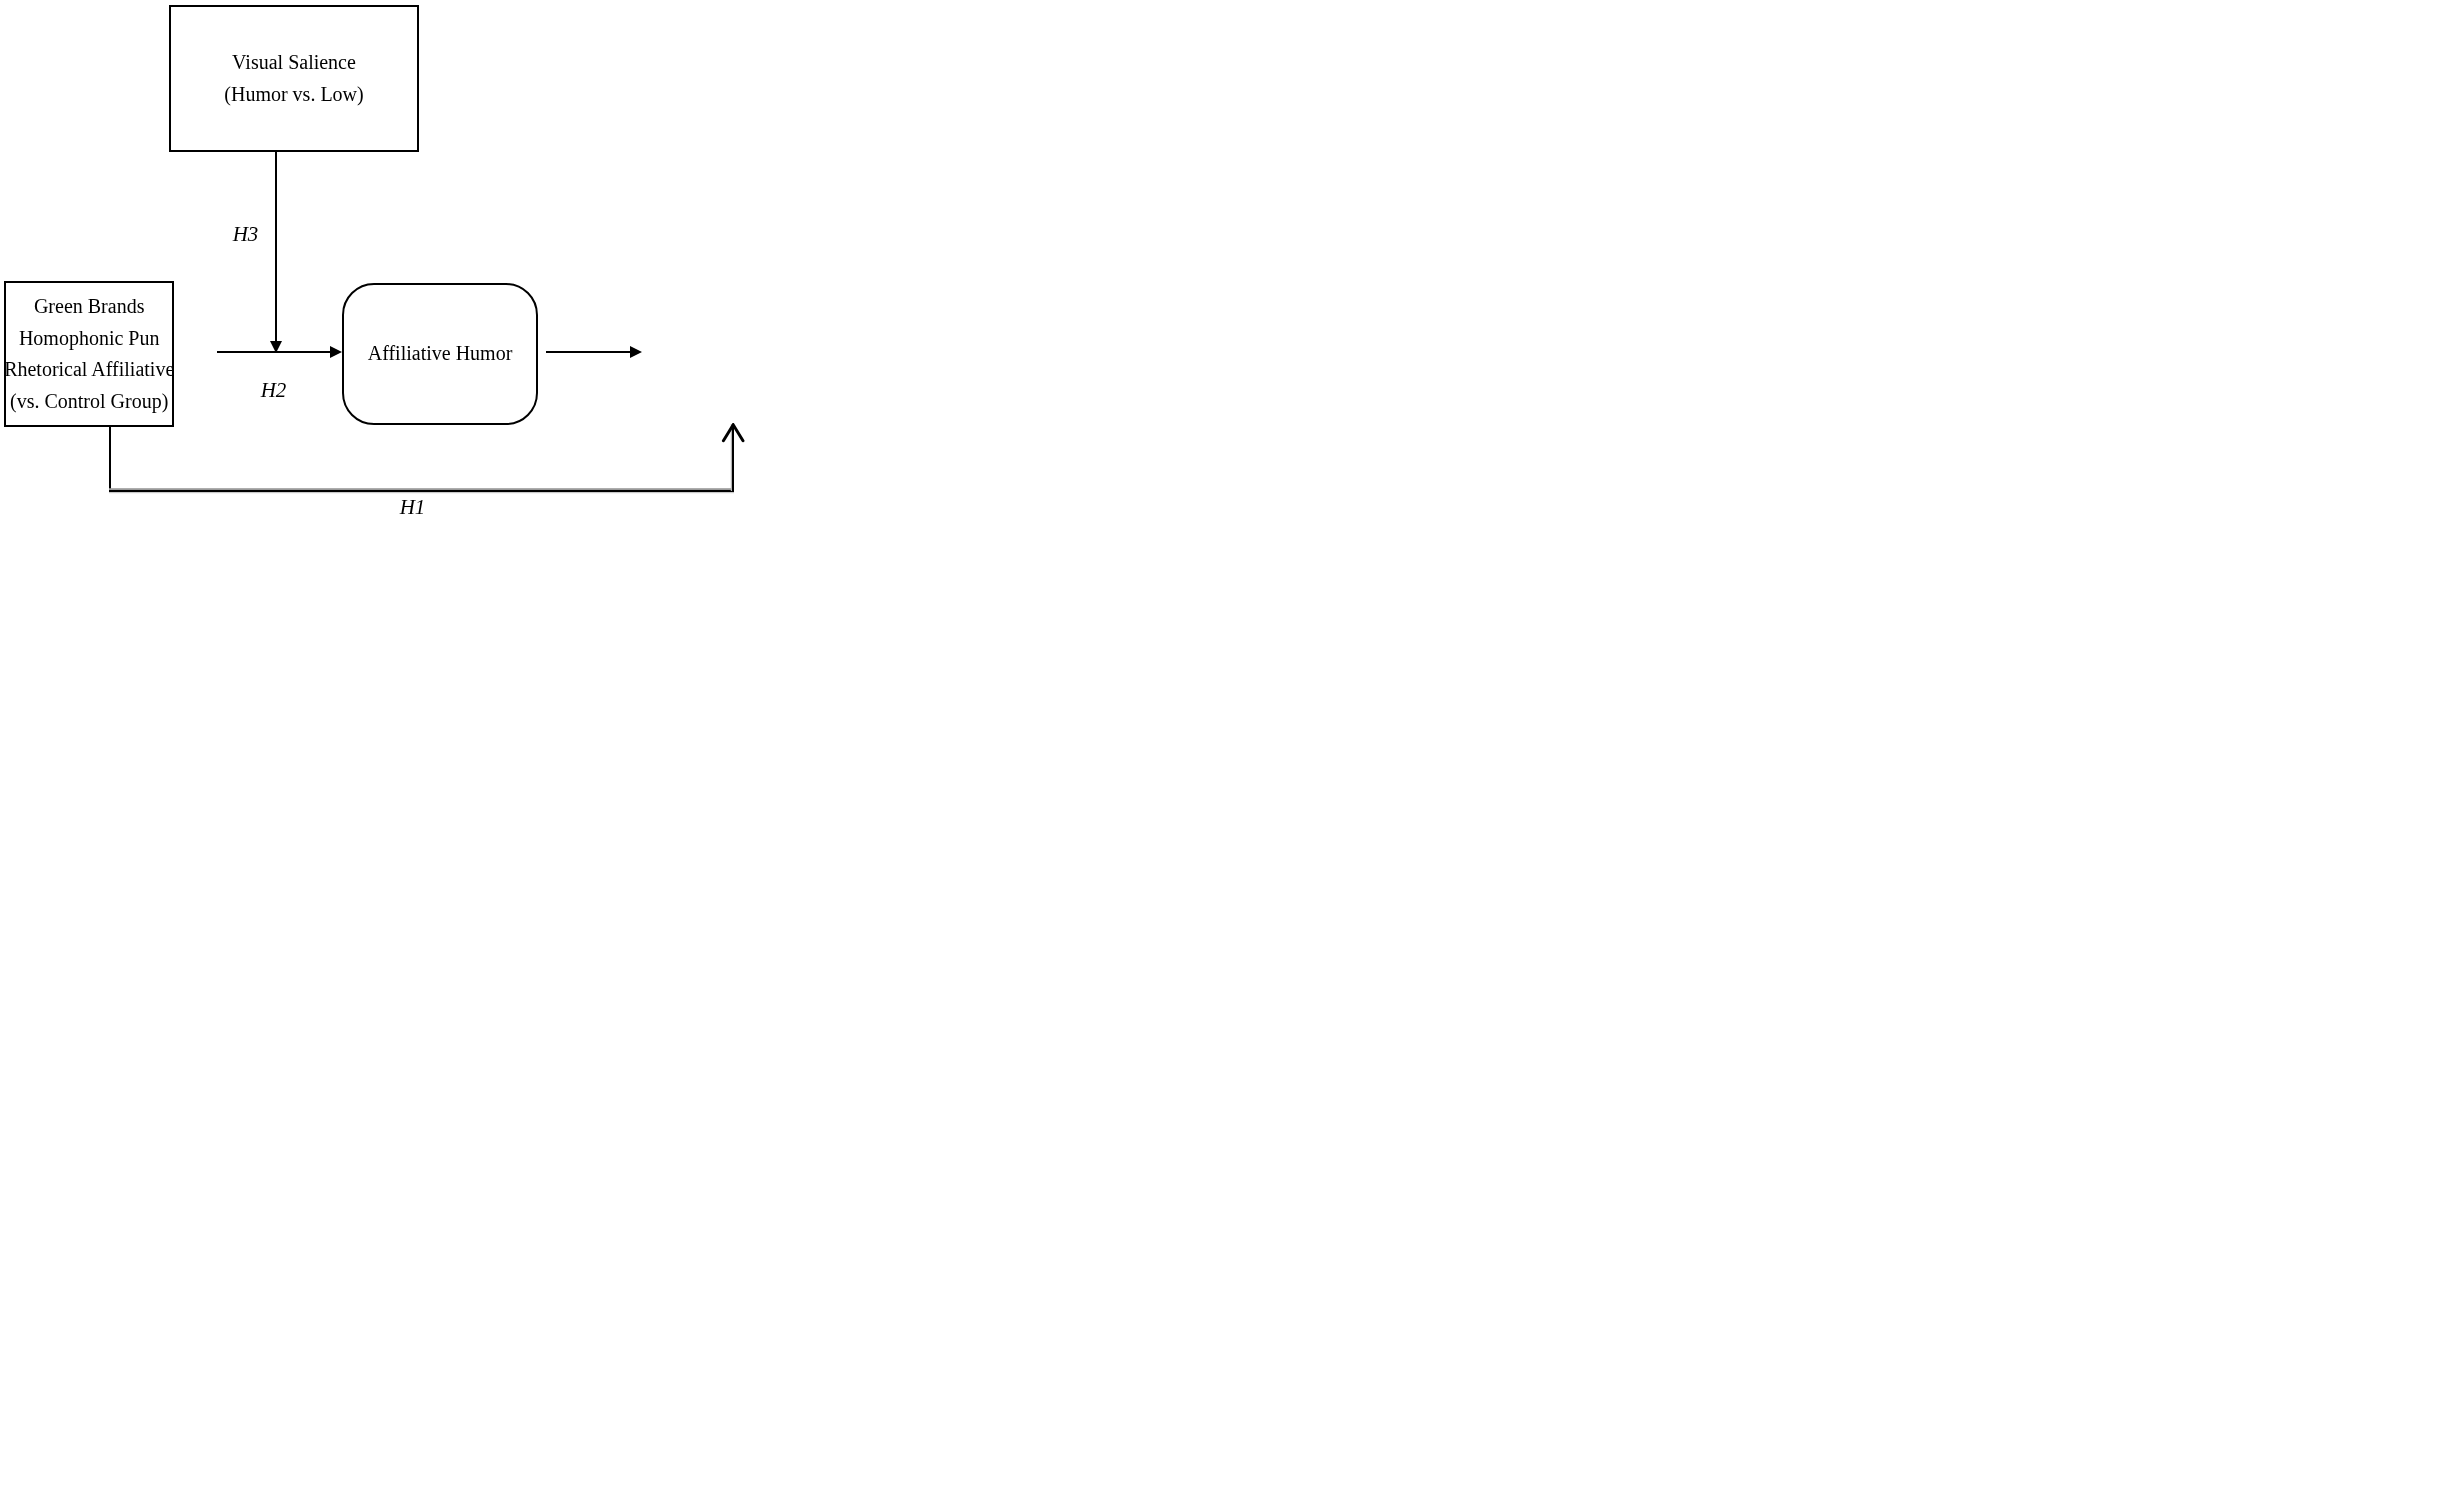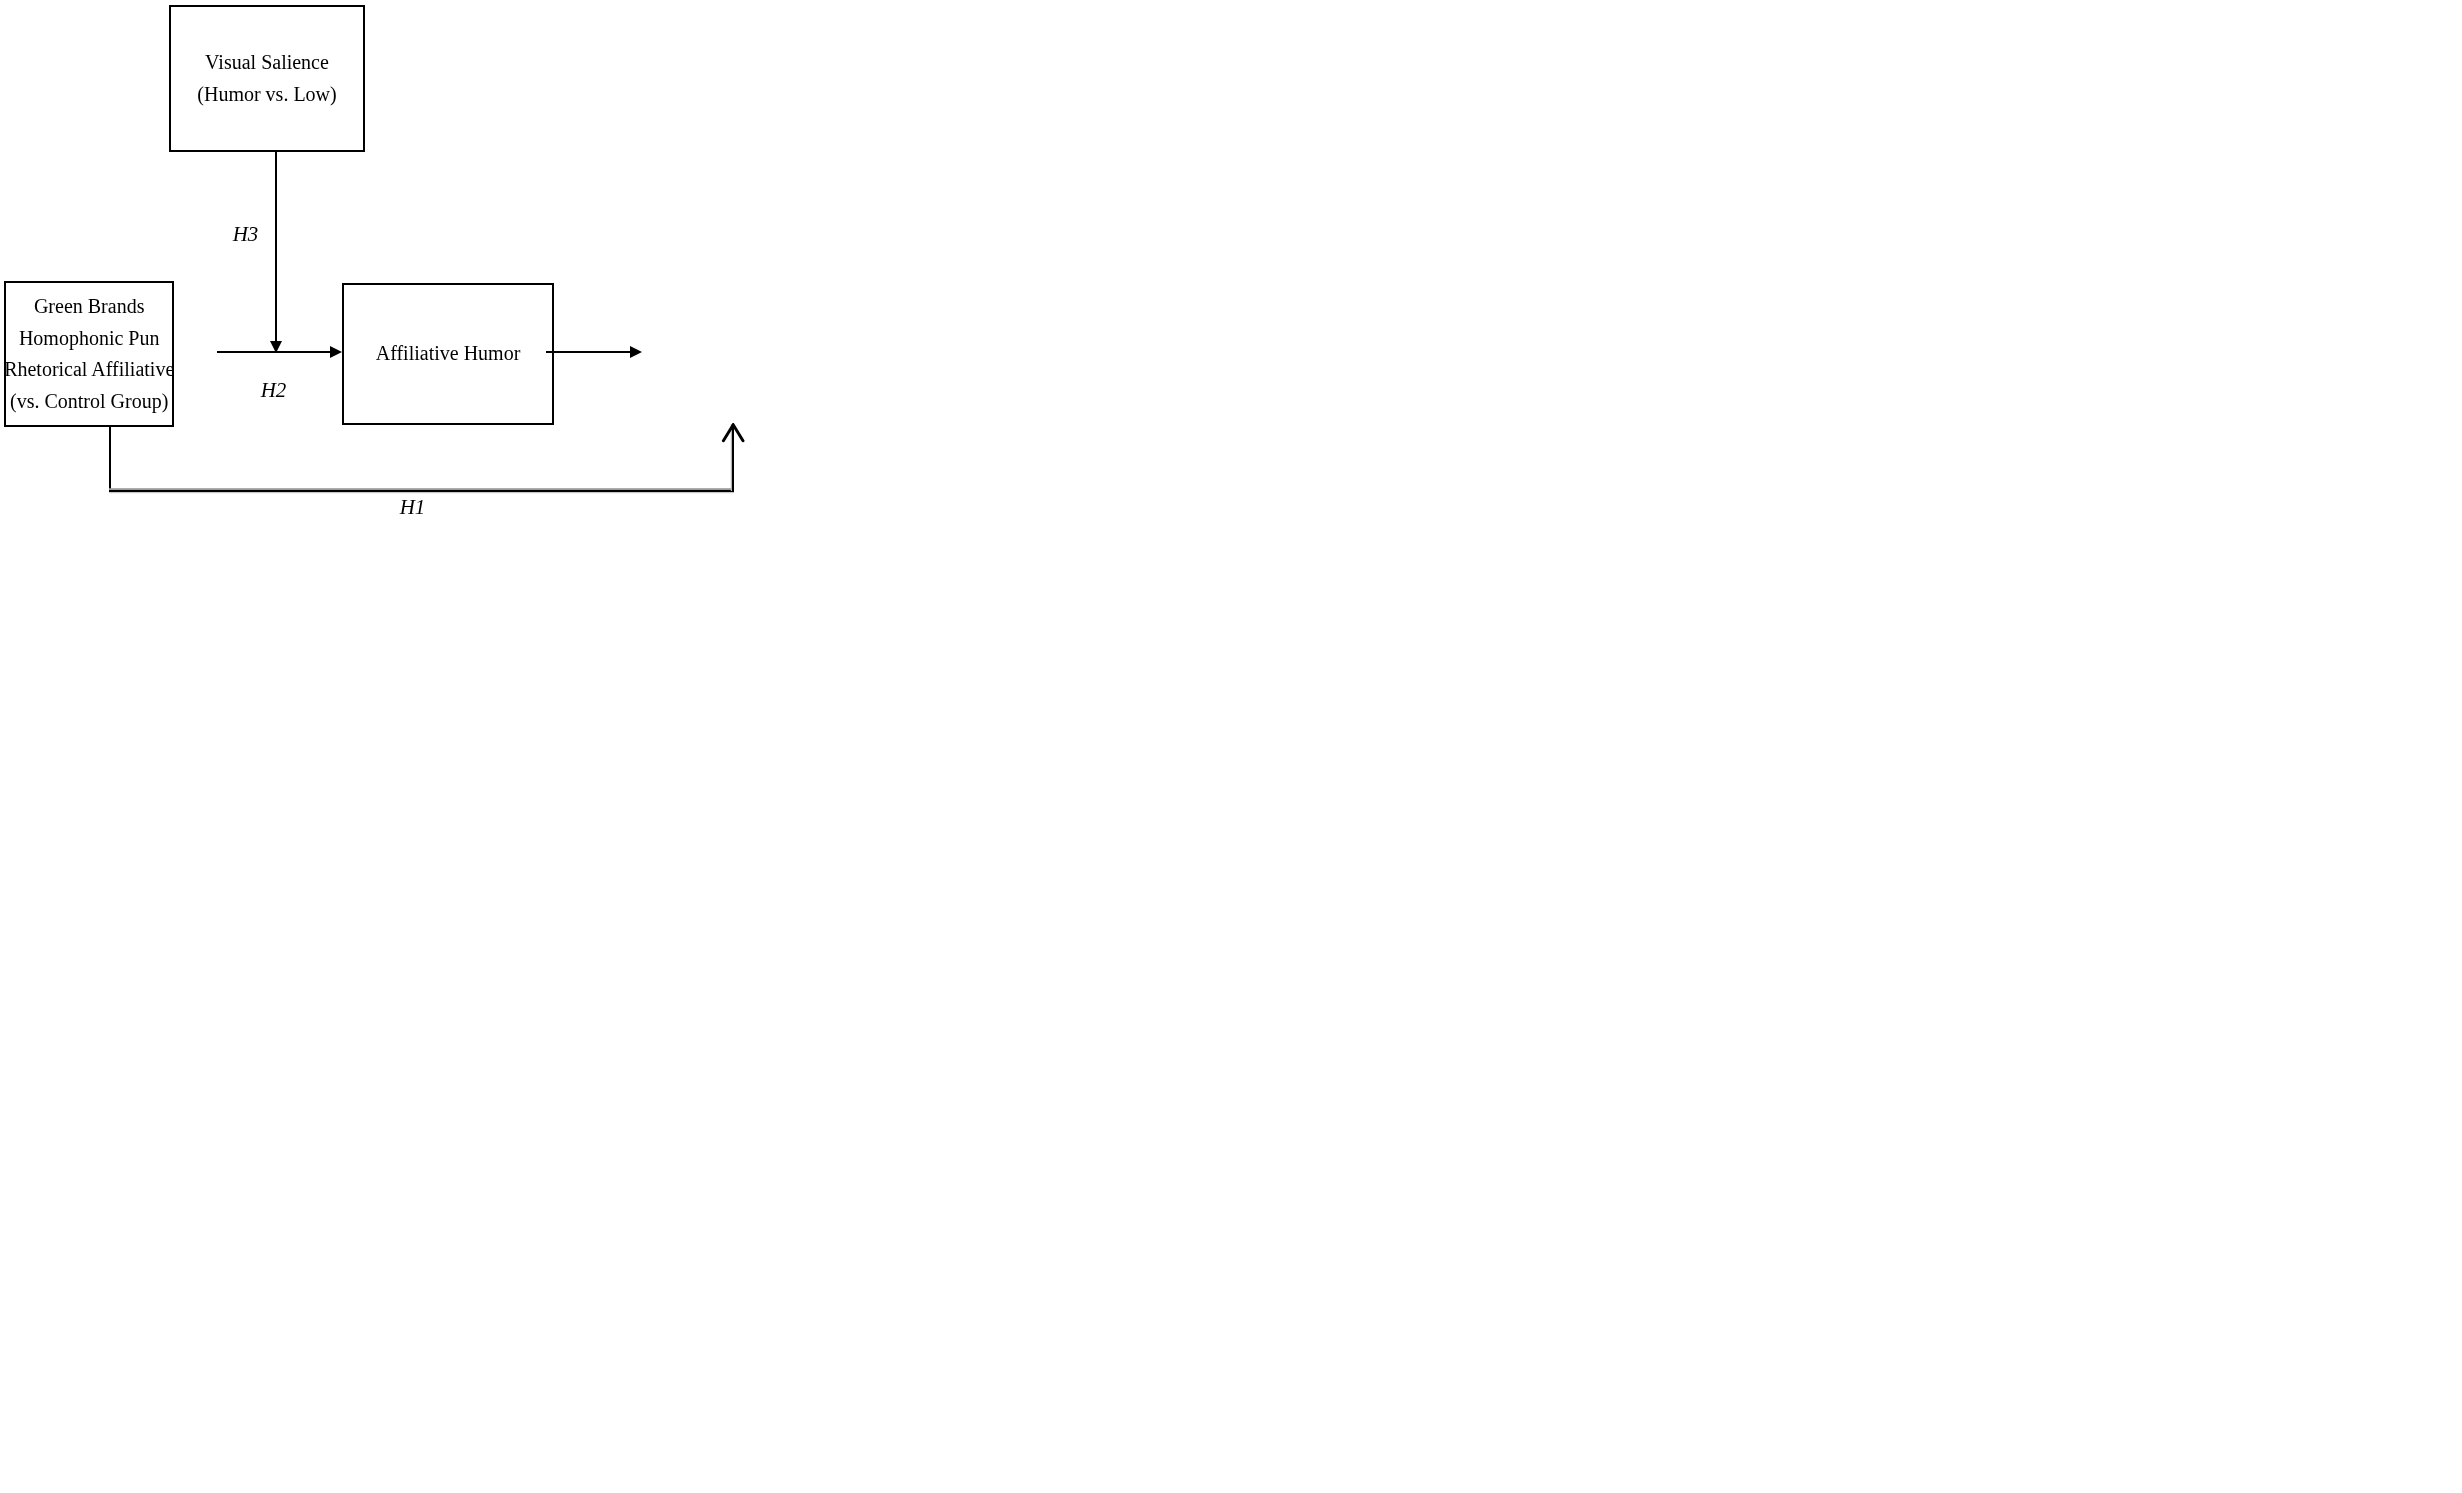--- a/index.html
+++ b/index.html
@@ -60,23 +60,23 @@
     font-size: 21px;
     line-height: 24px;
     text-align: center;
     white-space: nowrap;
   }
   
   .h1-h { box-shadow: 0 -1.8px 0 #9a9a9a, 0 1.2px 0 #c8c8c8; }
   .h1-v-right { box-shadow: -1.2px 0 0 #b5b5b5; }
 
   
-  #box-moderator   { left: 169px;  top: 5.4px;   width: 196px; height: 147px; text-align: right; }
+  #box-moderator   { left: 169px;  top: 5.4px;   width: 250px; height: 147px; text-align: right; }
   #box-iv          { left: 4.2px;    top: 281px; width: 170px; height: 146px; }
-  #box-mediator    { left: 342px;  top: 283px; width: 212px; height: 142px; }
+  #box-mediator    { left: 342px;  top: 283px; width: 196px; height: 142px; border-radius: 32px; }
   #box-dv          { left: 642px; top: 281px; width: 210px; height: 143px; }
 </style>
 </head>
 <body>
 
 <div class="canvas">
 
   <div class="box" id="box-moderator">
     <div class="line">Visual Salience</div>
     <div class="line">(Humor vs. Low)</div>

